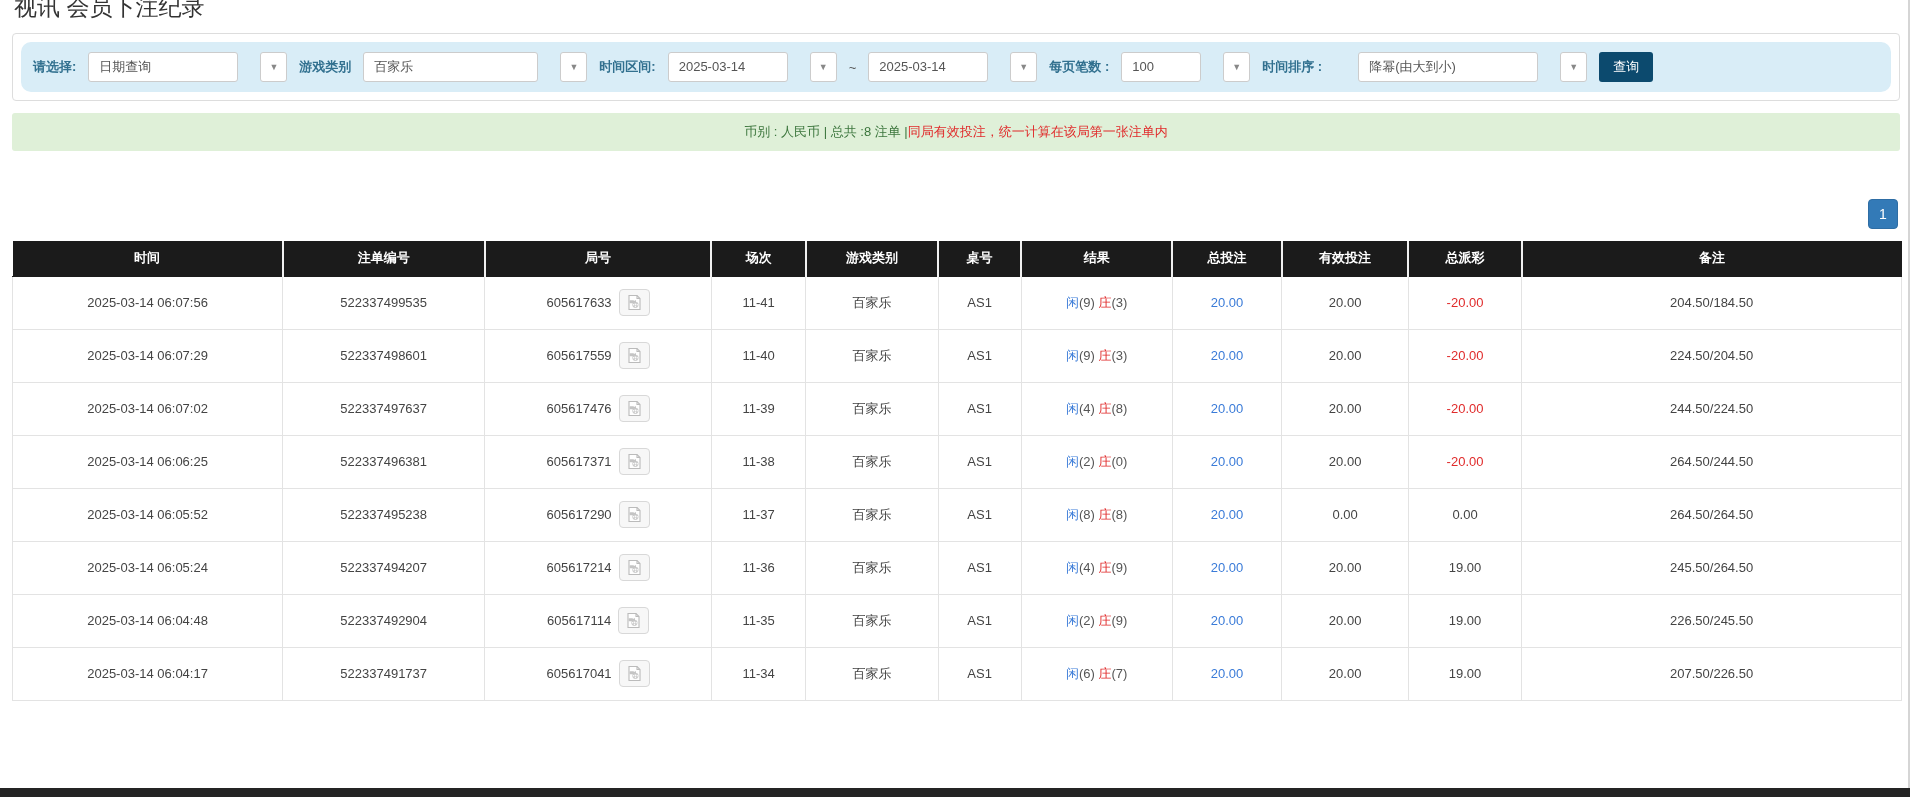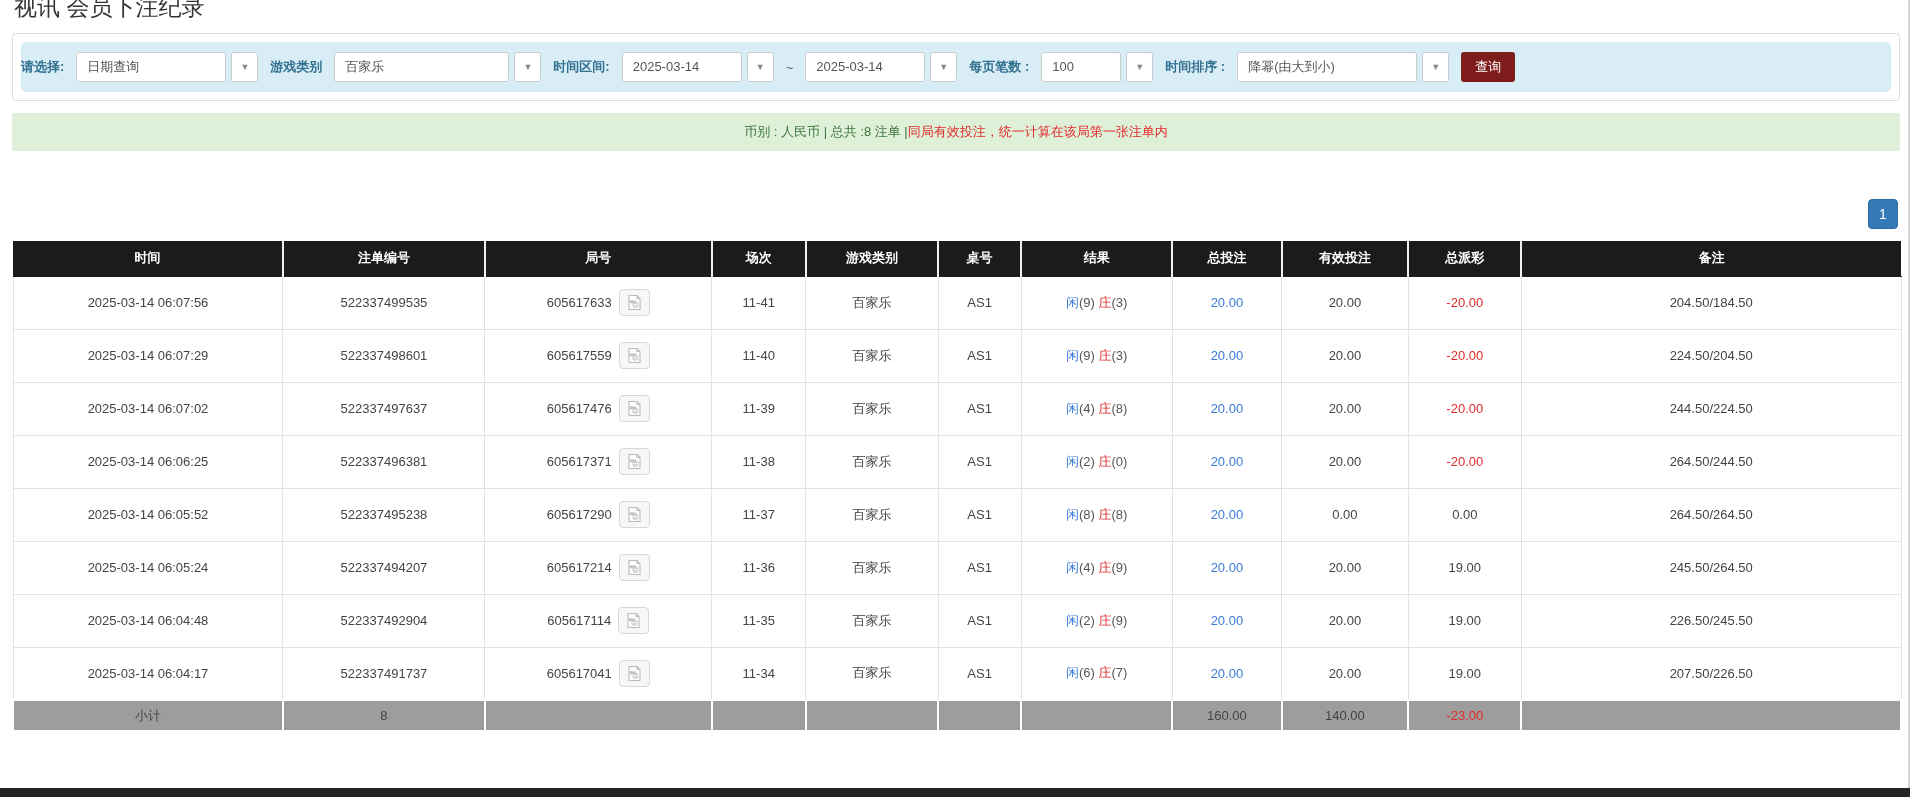--- a/index.html
+++ b/index.html
@@ -21,59 +21,59 @@
   }
   .filter-panel {
     margin: 0 10px 0 12px;
     border: 1px solid #ddd;
     border-radius: 4px;
     background: #fff;
     padding: 8px;
   }
   .filter-bar {
     background: #d9edf7;
-    border-radius: 5px;
-    padding: 10px 0;
+    border-radius: 10px;
+    padding: 10px 12px;
     display: flex;
     align-items: center;
     gap: 12px;
   }
   .flabel {
     color: #31708f;
     font-weight: bold;
     font-size: 13px;
     white-space: nowrap;
   }
-  .combo-group { display: flex; align-items: flex-start; gap: 5px; }
+  .combo-group { display: flex; align-items: flex-start; gap: 22px; }
   .combo {
     background: #fff;
     border: 1px solid #ccc;
     border-radius: 3px;
     height: 30px;
     line-height: 28px;
     padding: 0 10px;
     font-size: 13px;
     color: #555;
     overflow: hidden;
     white-space: nowrap;
     cursor: pointer;
   }
   .w150 { width: 150px; } .w175 { width: 175px; } .w140 { width: 120px; }
-  .w80  { width: 80px; }  .w180 { width: 180px; }
+  .w80  { width: 80px; }  .w180 { width: 180px; margin-left: 24px; }
   .combo-btn {
     width: 27px; height: 30px;
     border: 1px solid #ccc; border-radius: 3px;
     background: #fff; color: #888;
     font-size: 9px; line-height: 1;
     display: inline-flex; align-items: center; justify-content: center;
     cursor: pointer; padding: 0;
   }
   .tilde { color: #555; font-size: 13px; }
   .search-btn {
-    background: #7f1d1d; color: #fff;
+    background: #0c4a6e; color: #fff;
     border: none; border-radius: 3px;
     height: 30px; padding: 0 14px;
     font-size: 13px; cursor: pointer;
   }
   .info-bar {
     margin: 12px 10px 0 12px;
     background: #dff0d8;
     border-radius: 3px;
     height: 38px;
     display: flex; align-items: center; justify-content: center;
@@ -459,30 +459,17 @@
           </span></td>
         <td>11-34</td>
         <td>百家乐</td>
         <td>AS1</td>
         <td><span class="xian">闲</span><span class="rnum">(6) </span><span class="zhuang">庄</span><span class="rnum">(7)</span></td>
         <td><a class="bet-link">20.00</a></td>
         <td>20.00</td>
         <td>19.00</td>
         <td>207.50/226.50</td>
       </tr>
-      <tr class="summary">
-        <td>小计</td>
-        <td>8</td>
-        <td></td>
-        <td></td>
-        <td></td>
-        <td></td>
-        <td></td>
-        <td>160.00</td>
-        <td>140.00</td>
-        <td class="neg">-23.00</td>
-        <td></td>
-      </tr>
     </tbody>
 </table>
 
 <div class="right-edge"></div>
 <div class="bottom-bar"></div>
 
 </body></html>

